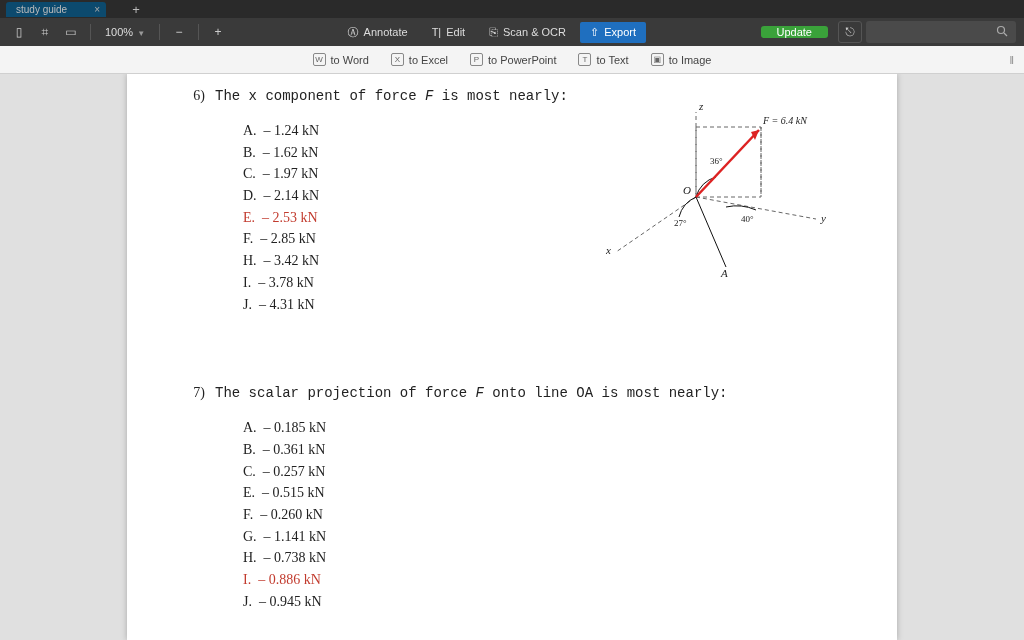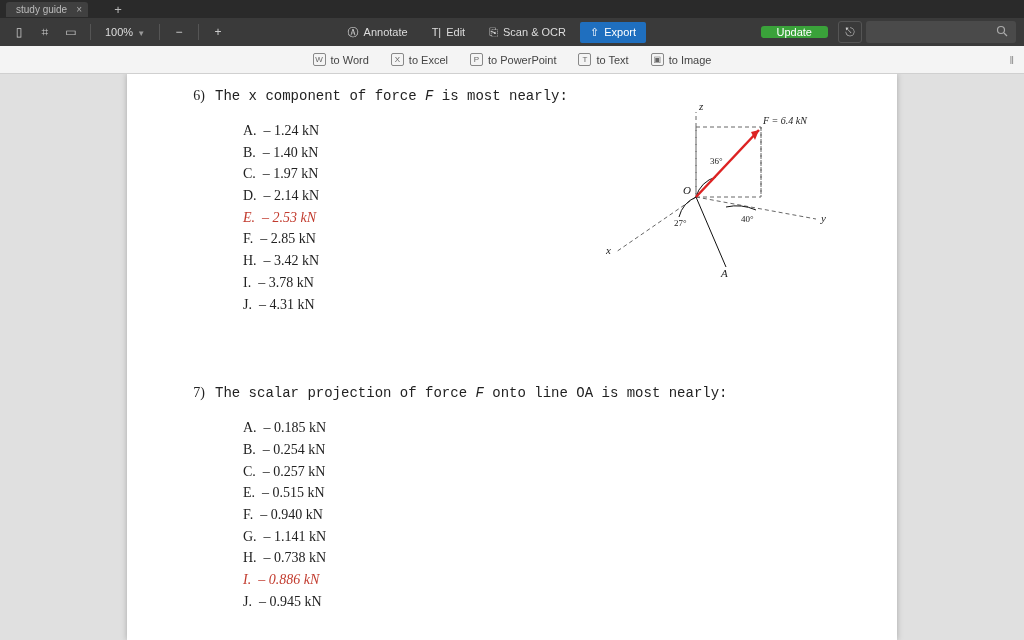--- a/index.html
+++ b/index.html
@@ -13,24 +13,24 @@
     color: #222;
   }
   .tabbar {
     background: #2a2a2a;
     height: 18px;
     display: flex;
     align-items: center;
     padding-left: 6px;
   }
   .tab {
-    background: #404040;
+    background: #0c4a6e;
     color: #bbb;
     font-size: 10px;
-    padding: 2px 21px 2px 10px;
+    padding: 2px 39px 2px 10px;
     position: relative;
     border-radius: 3px 3px 0 0;
     margin-right: 20px;
   }
   .tab-close {
     position: absolute;
     right: 6px;
     top: 2px;
     color: #aaa;
     font-size: 10px;
@@ -167,21 +167,21 @@
   .qrow { display: flex; }
   .qnum { width: 28px; text-align: right; padding-right: 10px;}
   .qtext { flex:1;font-family:Liberation Mono, monospace; }
   .ital { font-style: italic; }
   .answers {
     margin-top: 16px;
     margin-left: 56px;
     line-height: 1.55;
   }
   .answers .ans { white-space: pre; }
-  .ans.correct { color: #c23b2e; font-style: italic; }
+  .ans.correct { color: #c23b2e; }
   .figure {
     position: absolute;
     right: 56px;
     top: 28px;
     width: 250px;
     height: 190px;
   }
   .q2 { margin-top: 70px; }
 </style>
 </head>
@@ -272,21 +272,21 @@
   <div class="page">
 
     <div class="qrow">
       <div class="qnum">6)</div>
       <div class="qtext">
         <span>The x component of force </span><span class="ital">F</span><span> is most nearly:</span>
       </div>
     </div>
     <div class="answers" id="ans6">
         <div class="ans">A.  – 1.24 kN</div>
-        <div class="ans">B.  – 1.40 kN</div>
+        <div class="ans">B.  – 1.62 kN</div>
         <div class="ans">C.  – 1.97 kN</div>
         <div class="ans">D.  – 2.14 kN</div>
         <div class="ans correct">E.  – 2.53 kN</div>
         <div class="ans">F.  – 2.85 kN</div>
         <div class="ans">H.  – 3.42 kN</div>
         <div class="ans">I.  – 3.78 kN</div>
         <div class="ans">J.  – 4.31 kN</div>
       </div>
 
     <div class="figure">
@@ -319,24 +319,24 @@
     </div>
 
     <div class="qrow q2">
       <div class="qnum">7)</div>
       <div class="qtext">
         <span>The scalar projection of force </span><span class="ital">F</span><span> onto line OA is most nearly:</span>
       </div>
     </div>
     <div class="answers" id="ans7">
         <div class="ans">A.  – 0.185 kN</div>
-        <div class="ans">B.  – 0.254 kN</div>
+        <div class="ans">B.  – 0.361 kN</div>
         <div class="ans">C.  – 0.257 kN</div>
         <div class="ans">E.  – 0.515 kN</div>
-        <div class="ans">F.  – 0.940 kN</div>
+        <div class="ans">F.  – 0.260 kN</div>
         <div class="ans">G.  – 1.141 kN</div>
         <div class="ans">H.  – 0.738 kN</div>
         <div class="ans correct">I.  – 0.886 kN</div>
         <div class="ans">J.  – 0.945 kN</div>
       </div>
 
   </div>
 </div>
 
 </body></html>

